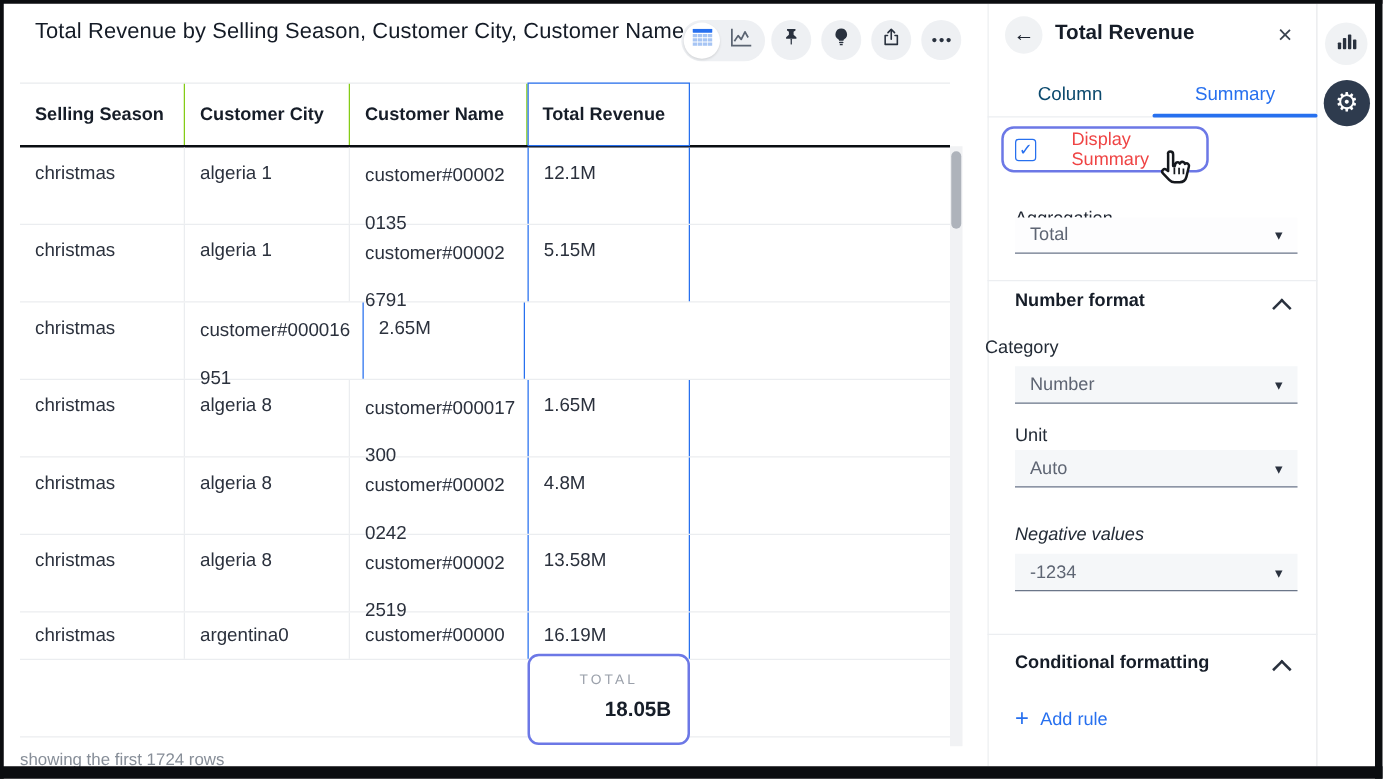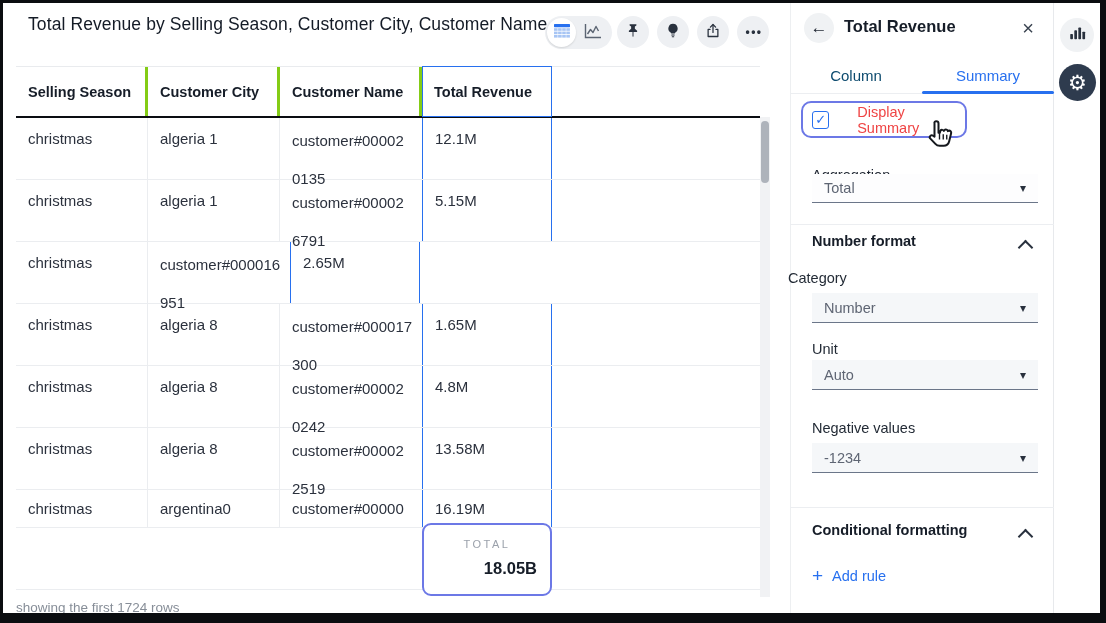--- a/index.html
+++ b/index.html
@@ -20,21 +20,21 @@
   .viz-title{left:16px;top:14px;font-size:17.5px;color:#141b26;letter-spacing:.1px;margin-left:12px;}
   .toggle-pill{left:545px;top:16px;width:67px;height:33px;background:#eef0f3;border-radius:17px;display:flex;align-items:center;}
   .toggle-seg{width:33px;height:33px;display:flex;align-items:center;justify-content:center;}
   .toggle-active{width:29px;height:29px;margin-left:2px;background:#ffffff;border-radius:50%;display:flex;align-items:center;justify-content:center;box-shadow:0 1px 2px rgba(0,0,0,.12);}
   .tool-circle{width:32px;height:32px;border-radius:50%;background:#eef0f3;display:flex;align-items:center;justify-content:center;position:absolute;top:16px;}
   .more-dots{font-size:12px;letter-spacing:1.5px;color:#29313e;font-weight:700;padding-left:2px;}
 
   
   .tablewrap{left:16px;top:66px;width:744px;}
   .thead{display:flex;height:49px;border-top:1px solid #e9ebee;border-bottom:2px solid #0a0d12;align-items:center;}
-  .th{font-weight:700;font-size:14.5px;color:#161d28;padding-left:12px;box-sizing:border-box;height:100%;display:flex;align-items:center;border-right:3px solid #84cc16;}
+  .th{font-weight:700;font-size:14.5px;color:#161d28;padding-left:12px;box-sizing:border-box;height:100%;display:flex;align-items:center;border-right:1px solid #84cc16;}
   .th.c4,.th.c5{border-right:none;}
   .row{display:flex;border-bottom:1px solid #ebedf0;height:62px;box-sizing:border-box;}
   .row.single{height:38px;}
   .cell{box-sizing:border-box;font-size:15px;color:#2b313d;padding:10px 12px 0 12px;line-height:22px;}
   .c1{width:132px;} .c2{width:132px;} .c3{width:142px;} .c4{width:130px;} .c5{width:208px;}
   .cell.c1,.cell.c2{border-right:1px solid #ebedf0;}
   .cell.c4{border-left:1px solid #2770ef;border-right:1px solid #2770ef;}
   .cell.wrap{white-space:pre-line;line-height:38px;padding-top:4px;}
   .row.single .cell{padding-top:8px;}
   .totalrow{display:flex;height:61px;border-bottom:1px solid #ebedf0;}
@@ -266,21 +266,21 @@
   <span>Number</span>
   <span class="dd-caret">▾</span>
 </div>
 
 <div class="abs fld-label" style="left:812px;top:341px;">Unit</div>
 <div class="abs dropdown gray" style="left:812px;top:360px;height:30px;">
   <span>Auto</span>
   <span class="dd-caret">▾</span>
 </div>
 
-<div class="abs fld-label" style="left:812px;top:420px;">Negative values</div>
+<div class="abs fld-label" style="left:812px;top:420px;font-style:italic;">Negative values</div>
 <div class="abs dropdown gray" style="left:812px;top:443px;height:30px;">
   <span>-1234</span>
   <span class="dd-caret">▾</span>
 </div>
 
 <div class="divider abs" style="top:507px;"></div>
 
 <div class="abs section-title" style="left:812px;top:522px;">Conditional formatting</div>
 <div class="abs" style="left:1020px;top:528px;"><span class="chev-up"></span></div>
 

